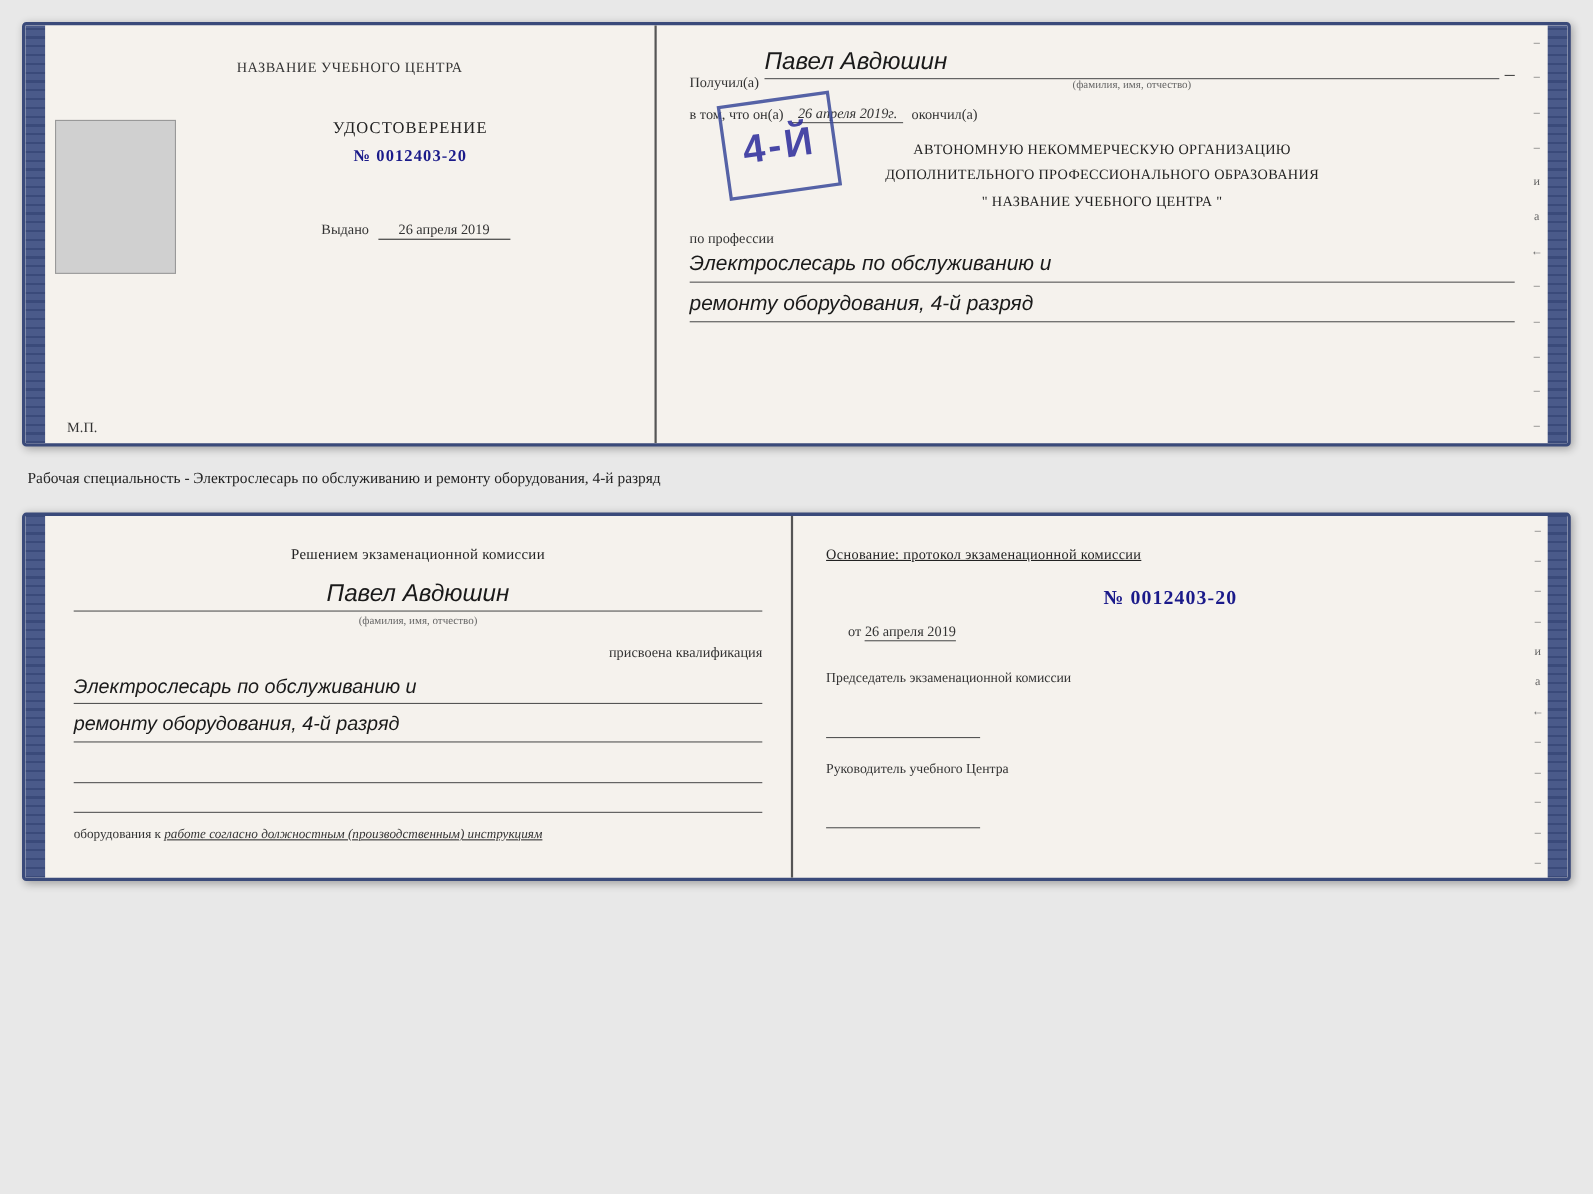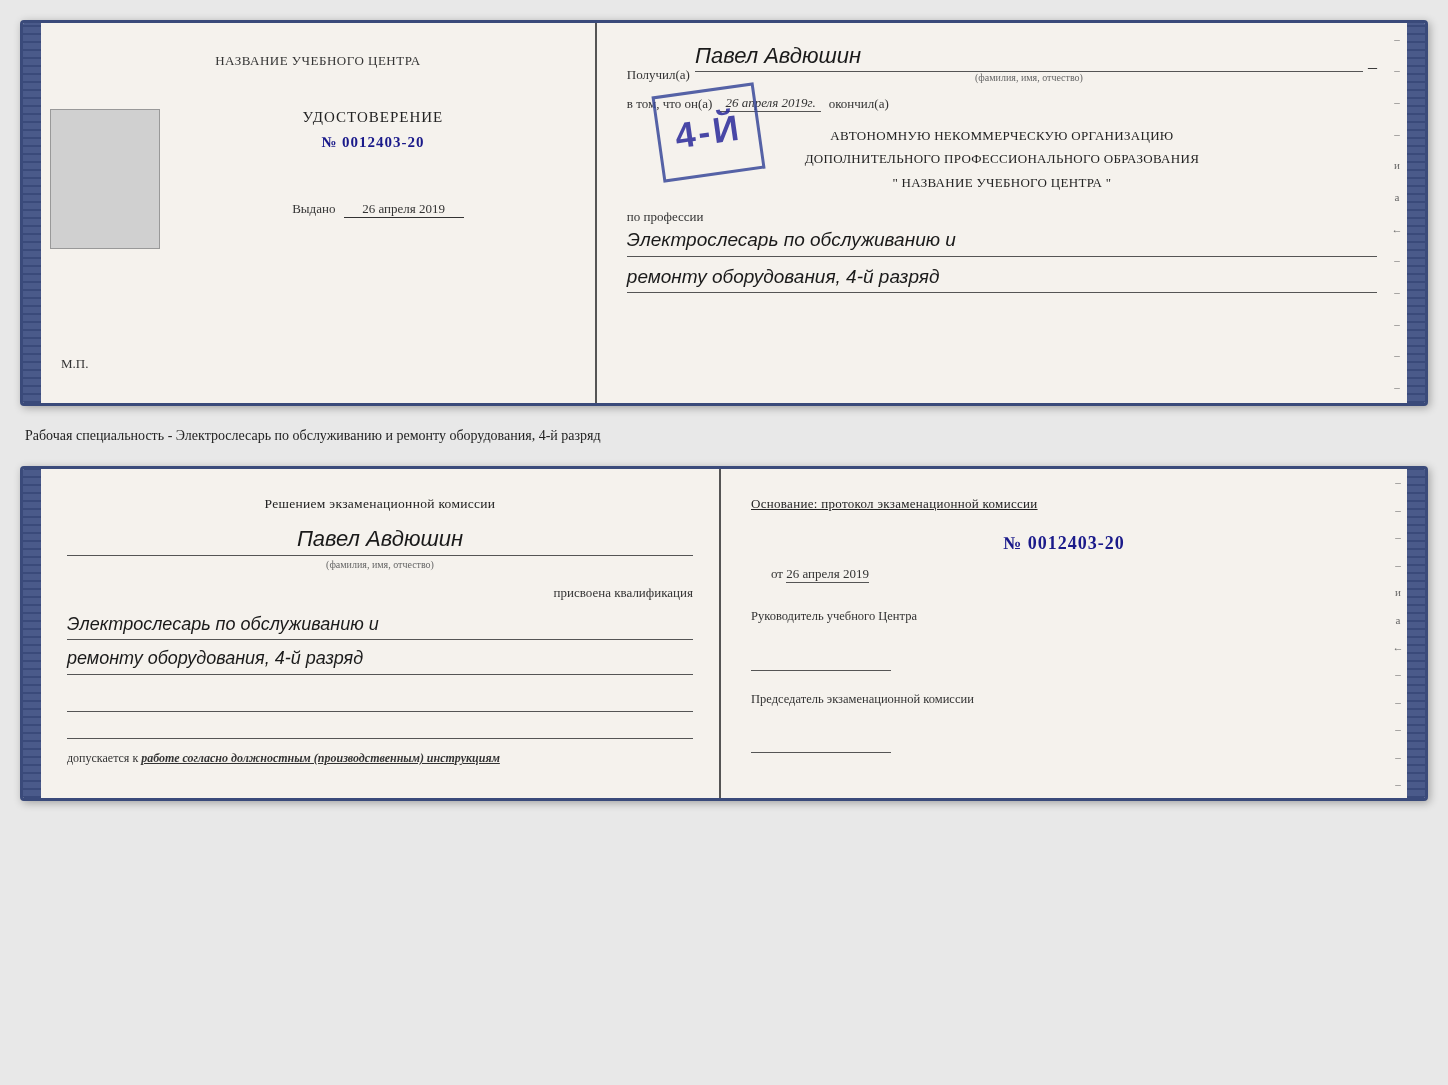--- a/index.html
+++ b/index.html
@@ -117,21 +117,21 @@
 
     .cert-issued .line {
       display: inline-block;
       border-bottom: 1px solid #333;
       min-width: 120px;
       margin-left: 5px;
     }
 
     .mp-label {
       position: absolute;
-      bottom: 31px;
+      bottom: 6px;
       left: 20px;
       font-size: 13px;
       color: #333;
     }
 
     
     .right-header {
       display: flex;
       align-items: flex-end;
       gap: 5px;
@@ -321,21 +321,20 @@
 
     .допускается-block {
       margin-top: 12px;
       font-size: 12px;
       color: #333;
     }
 
     .допускается-block .italic-text {
       font-style: italic;
       text-decoration: underline;
-      font-weight: bold;
     }
 
     
     .basis-title {
       font-size: 13px;
       color: #222;
       letter-spacing: 0.3px;
       line-height: 1.5;
       margin-bottom: 20px;
       text-decoration: underline;
@@ -482,42 +481,42 @@
       <div class="qualification-label">присвоена квалификация</div>
       <div class="qualification-value qual-line">Электрослесарь по обслуживанию и</div>
       <div class="qualification-value qual-line">ремонту оборудования, 4-й разряд</div>
 
       <div class="blank-lines">
         <div class="blank-line"></div>
         <div class="blank-line"></div>
       </div>
 
       <div class="допускается-block">
-        <span>допускается к</span>
+        <span>оборудования к</span>
         <span class="italic-text">работе согласно должностным (производственным) инструкциям</span>
       </div>
     </div>
 
     <div class="bottom-right">
       <div class="basis-title">Основание: протокол экзаменационной  комиссии</div>
 
       <div class="protocol-number">№  0012403-20</div>
 
       <div class="protocol-date">
         <span>от</span>
         <span class="underline-field">26 апреля 2019</span>
       </div>
 
       <div class="signature-block">
+        <div class="signature-label">Председатель экзаменационной комиссии</div>
+        <div class="signature-line"></div>
+      </div>
+
+      <div class="signature-block">
         <div class="signature-label">Руководитель учебного Центра</div>
-        <div class="signature-line"></div>
-      </div>
-
-      <div class="signature-block">
-        <div class="signature-label">Председатель экзаменационной комиссии</div>
         <div class="signature-line"></div>
       </div>
 
       <div class="dashes-right-top">
         <span>–</span>
         <span>–</span>
         <span>–</span>
         <span>–</span>
         <span>и</span>
         <span>а</span>

